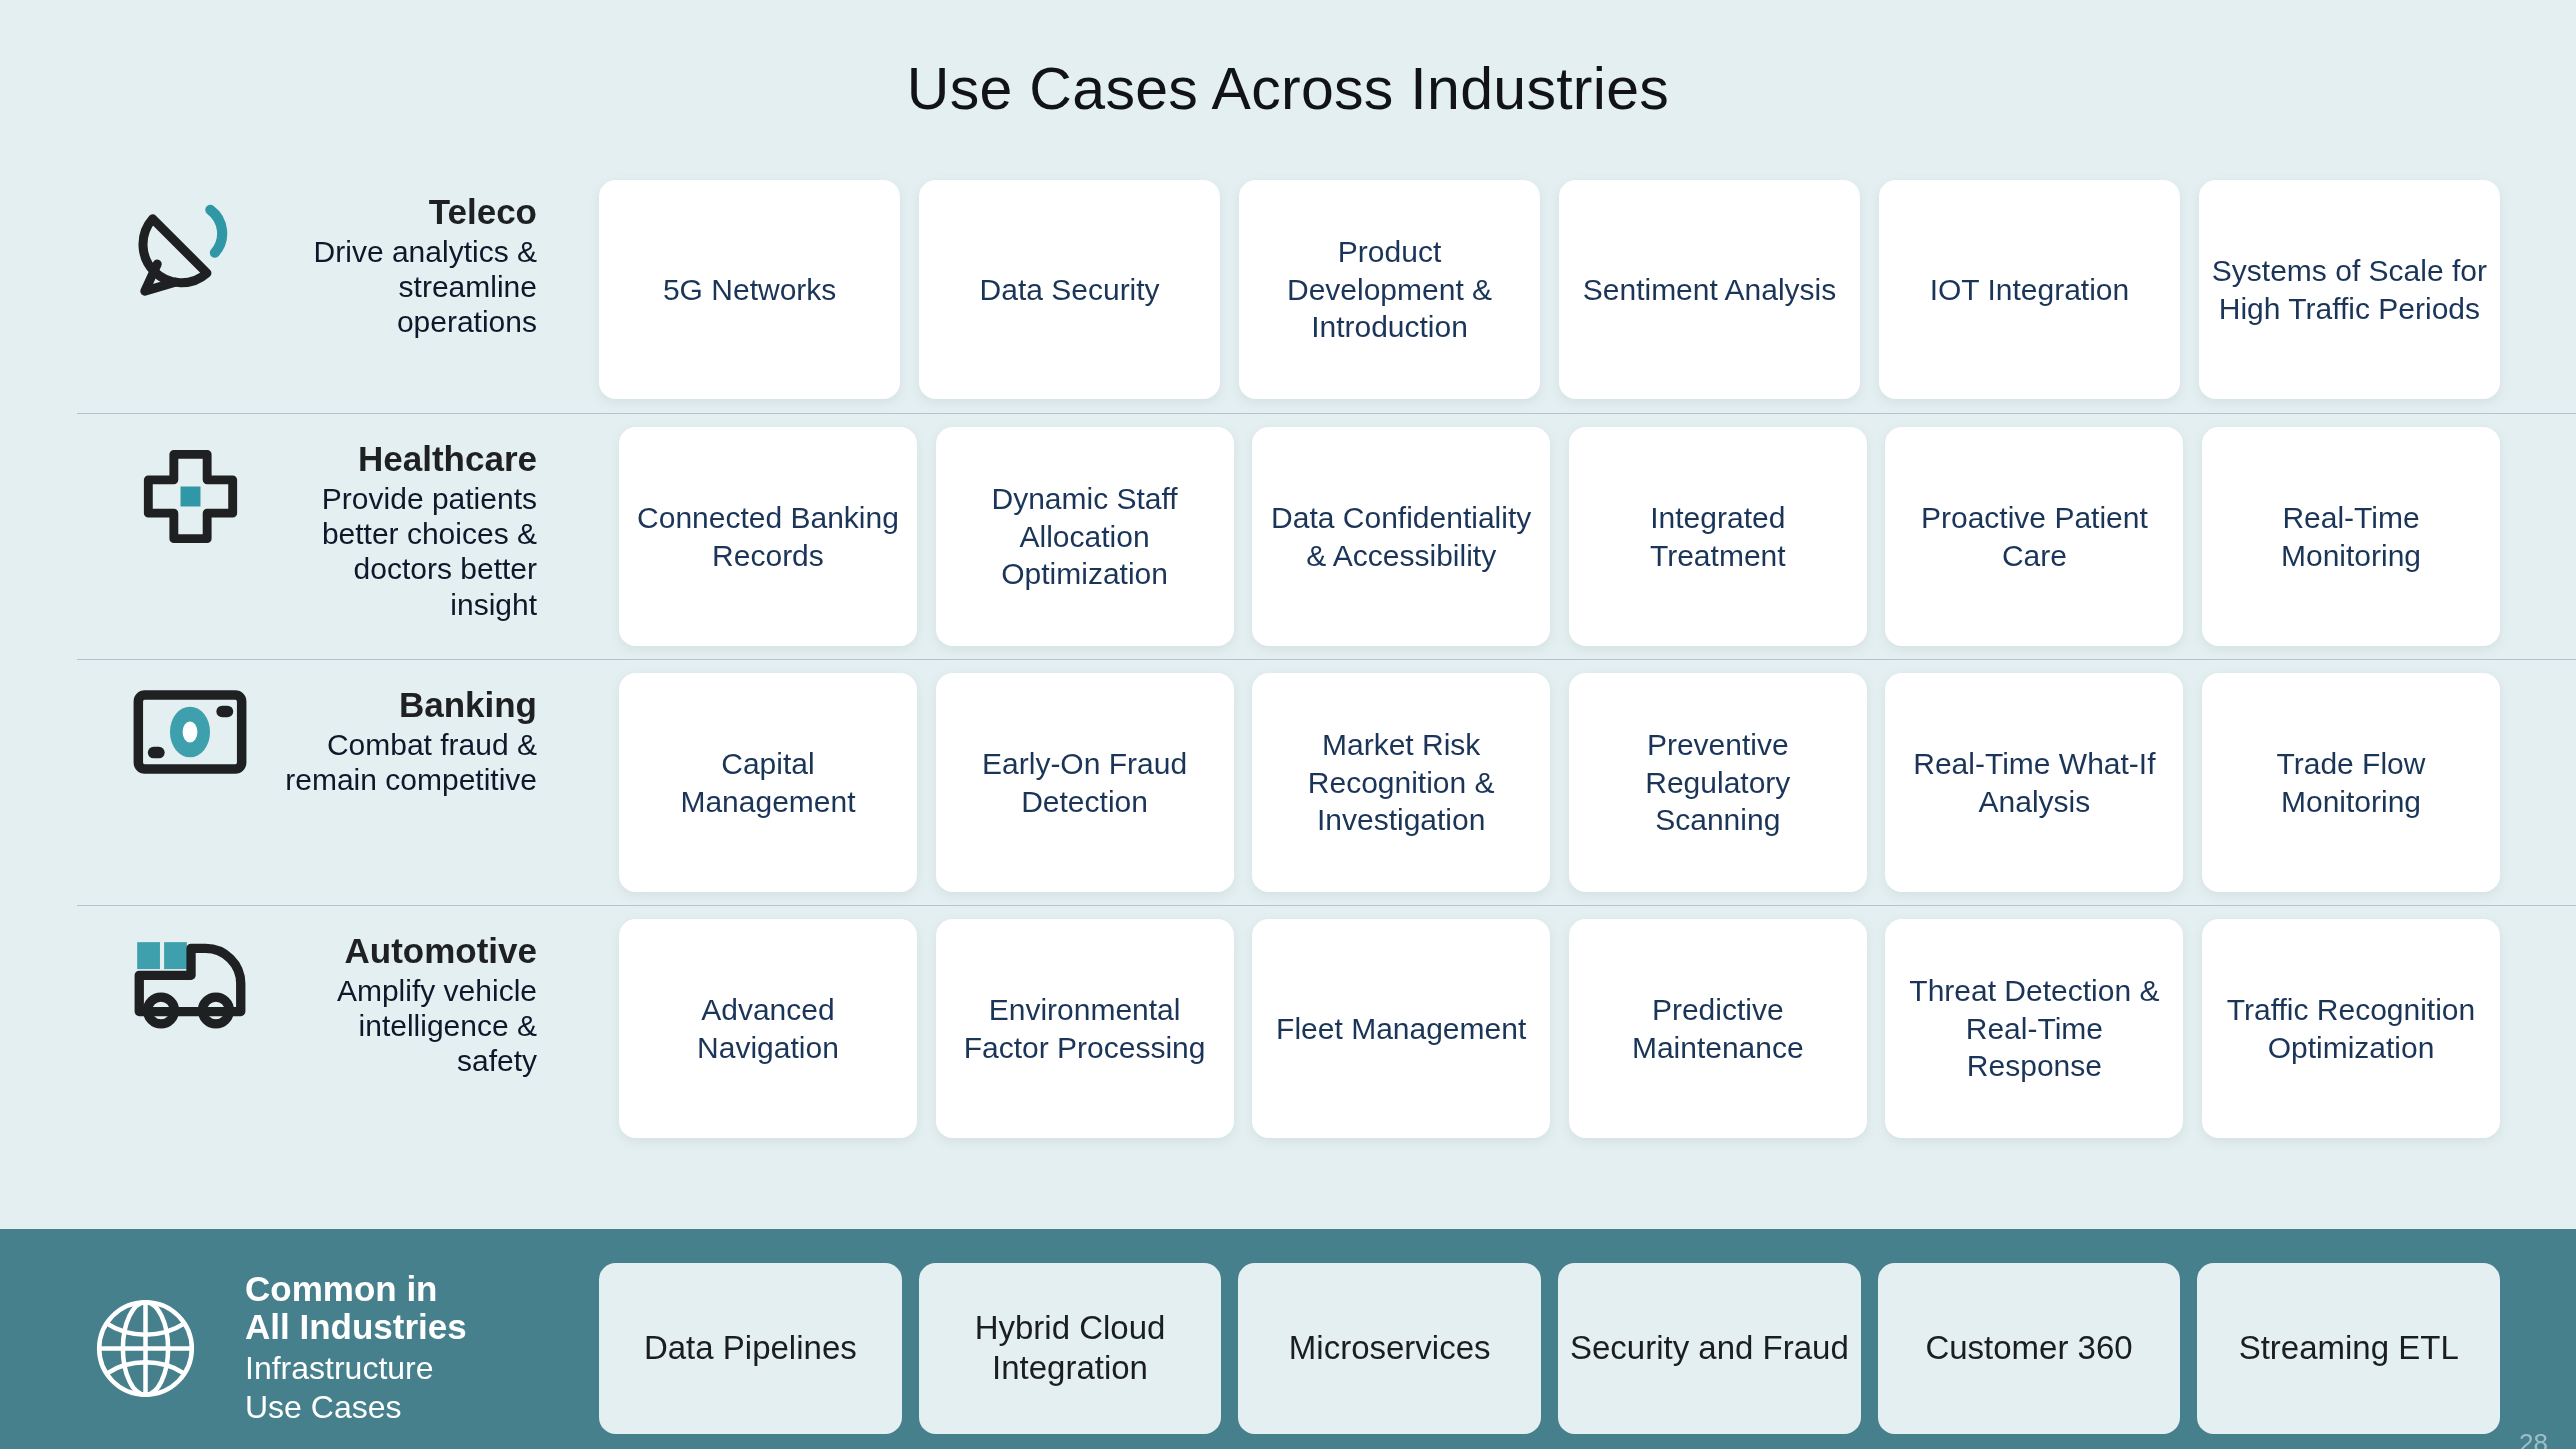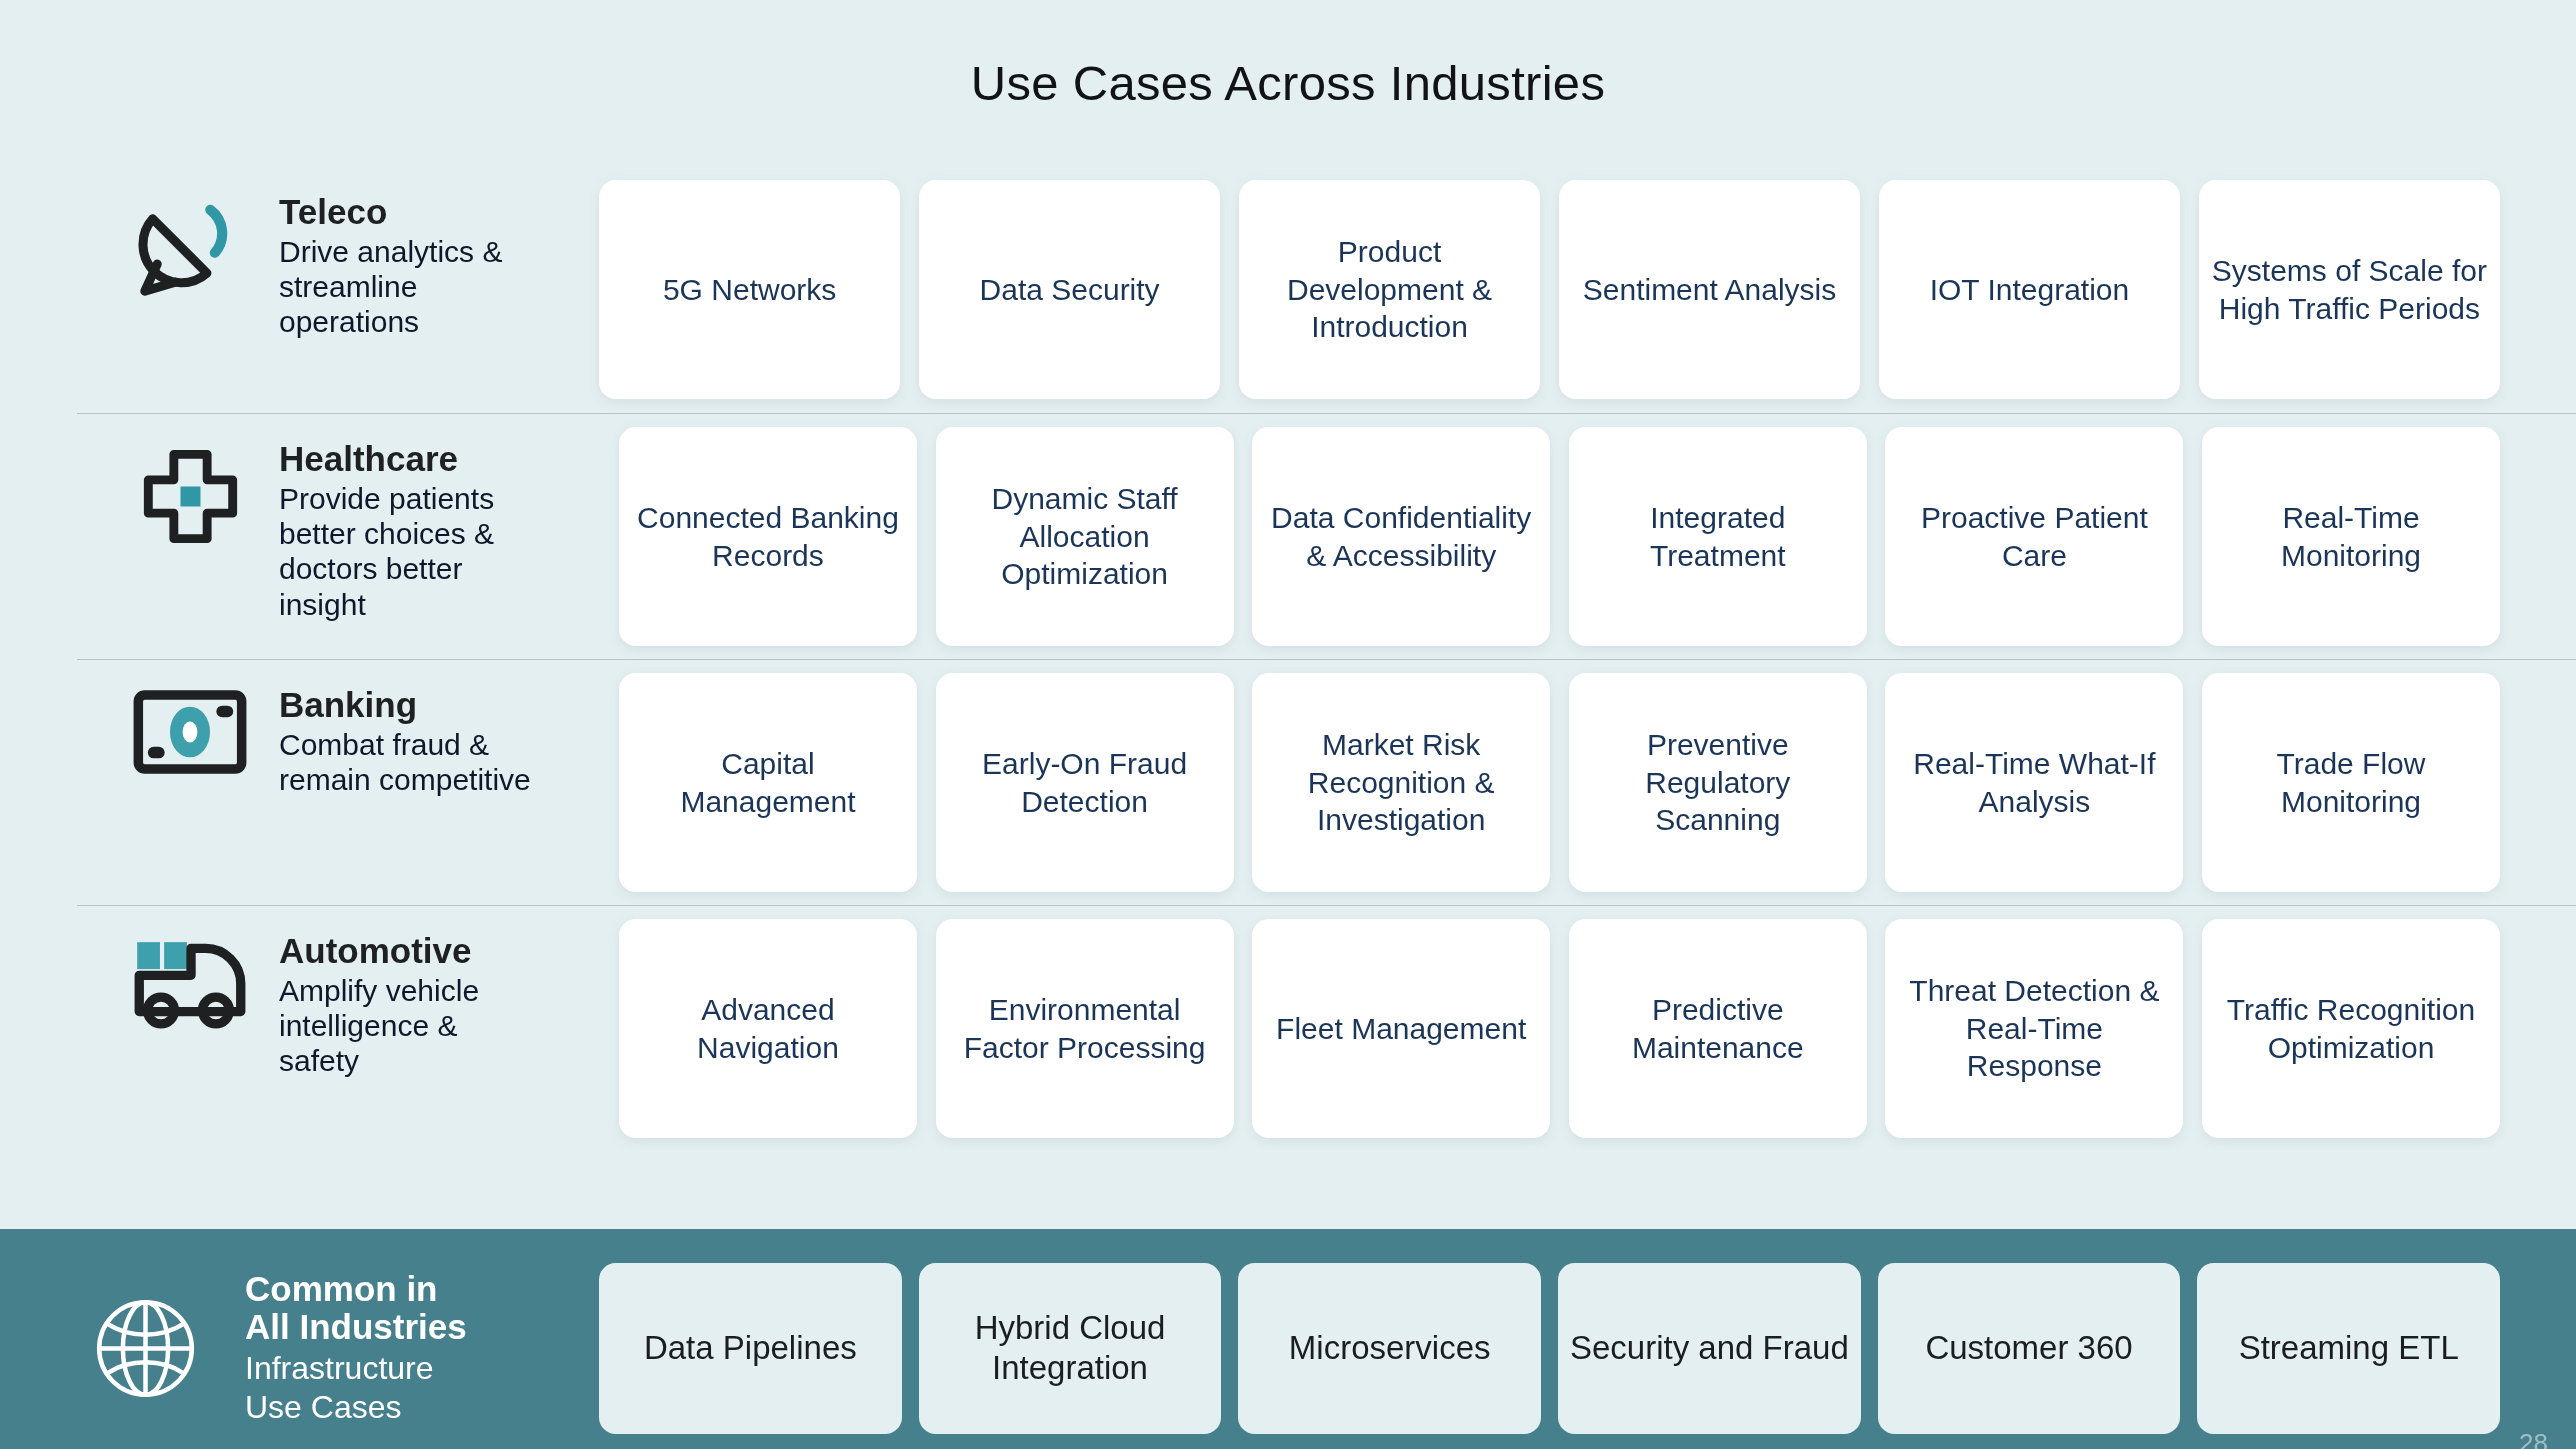--- a/index.html
+++ b/index.html
@@ -23,21 +23,21 @@
     box-sizing: border-box;
   }
 
   
   .slide-title {
     position: absolute;
     top: 57px;
     left: 0;
     width: 2576px;
     text-align: center;
-    font-size: 49px;
+    font-size: 59px;
     font-weight: 400;
     color: #111316;
     letter-spacing: 0.3px;
     line-height: 1.1;
   }
 
   
   .rows {
     position: absolute;
     top: 167px;
@@ -82,20 +82,21 @@
     width: 122px;
     height: 113px;
     display: flex;
     align-items: flex-start;
     justify-content: center;
     margin-top: 3.9px;
   }
   .ind-text {
     padding-left: 28px;
     padding-top: 2.6px;
+    text-align: right;
   }
   .ind-name {
     font-size: 35px;
     font-weight: 700;
     color: #1E2022;
     line-height: 1.08;
     margin-bottom: 3.9px;
     white-space: nowrap;
   }
   .ind-desc {

